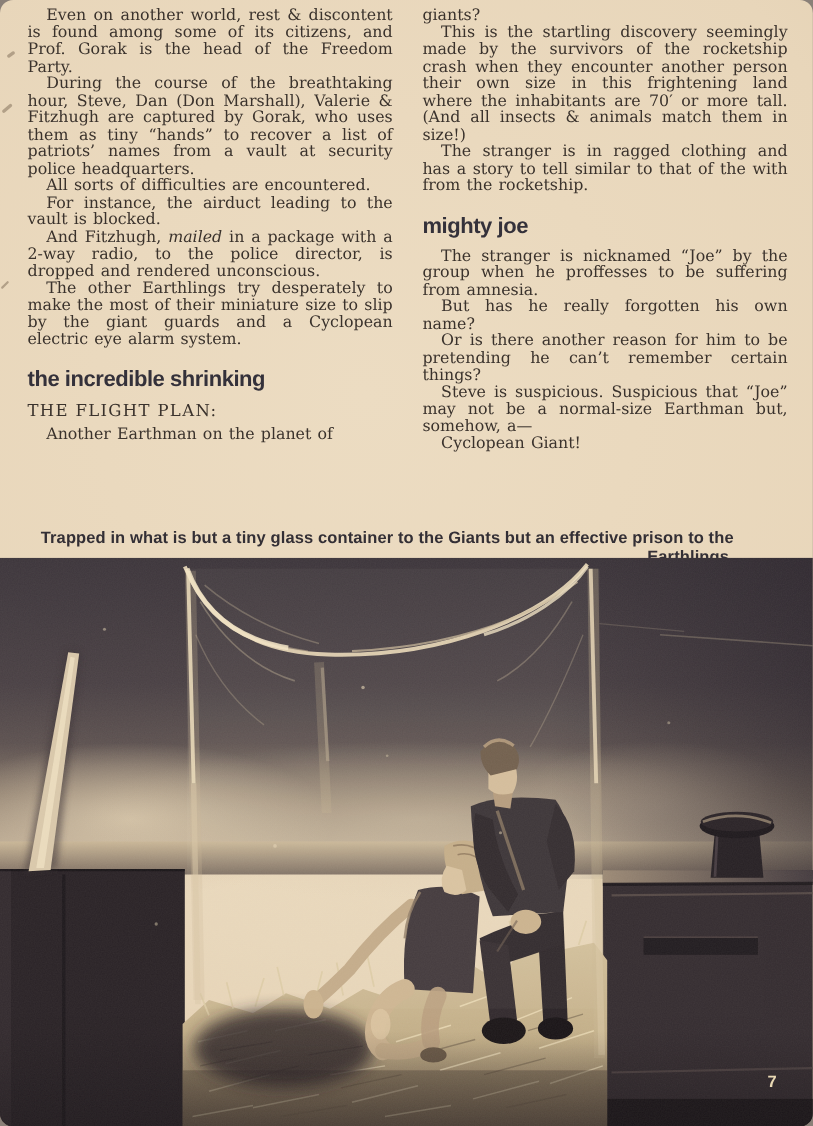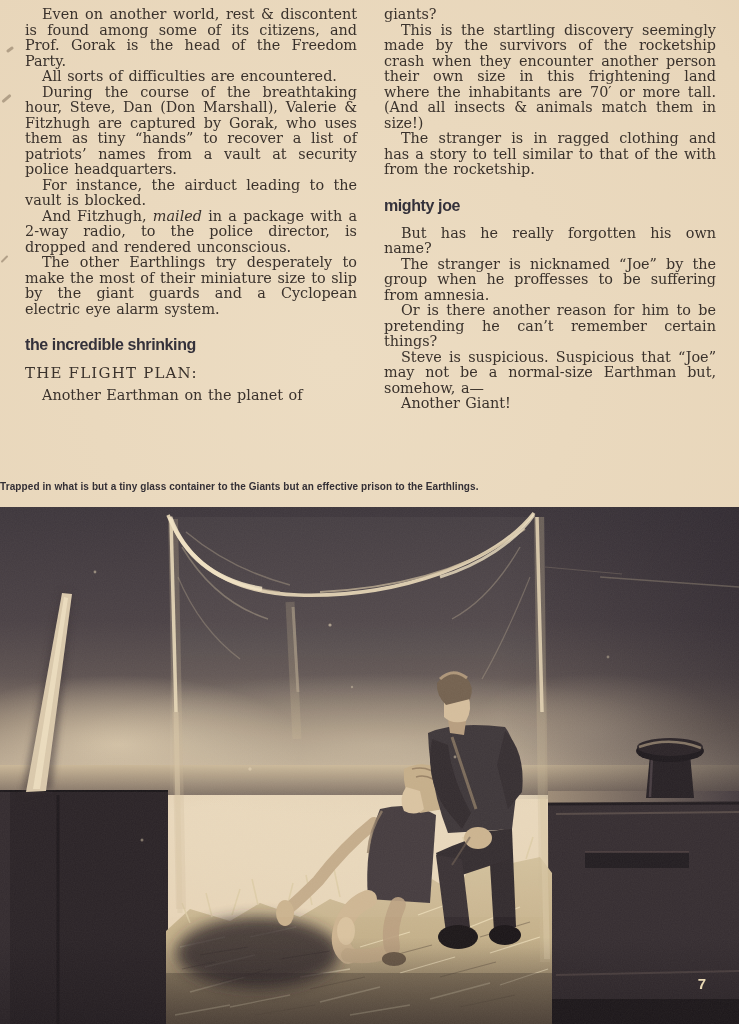--- a/index.html
+++ b/index.html
@@ -1,43 +1,44 @@
 <!DOCTYPE html>
 <html><head>
 <meta charset="utf-8">
 <style>
   html,body{margin:0;padding:0;background:#8a8078;}
   .page{
     position:relative;width:739px;height:1024px;overflow:hidden;
     background:radial-gradient(ellipse 120% 90% at 45% 35%, #ecdcc2 0%, #e8d6ba 55%, #dcc7a8 100%);
     font-family:"DejaVu Serif", serif;
+    border-radius:12px;
   }
   .text-area{position:absolute;top:7px;left:25px;width:692px;display:flex;gap:27px;}
   .col{width:332px;}
   .body{
     margin:0;text-align:justify;
     font:14.4px/15.5px "DejaVu Serif", serif;
     color:#3a322c;word-spacing:1px;
   }
   .indent{text-indent:17px;}
   .headline{
     margin:15px 0 7px 0;
     font-family:"Liberation Sans", sans-serif;font-weight:700;
-    font-size:16px;line-height:26px;letter-spacing:-0.4px;
+    font-size:20px;line-height:26px;letter-spacing:-0.4px;
     color:#34313a;
   }
   .hl-line{display:block;}
   .subhead{
     margin:6px 0 6px 0;font:15px/17px "DejaVu Serif", serif;
     letter-spacing:1.2px;color:#3a322c;
   }
   .caption{
-    position:absolute;top:481px;left:0;width:667px;text-align:left;
+    position:absolute;top:481px;left:0;width:667px;text-align:right;
     font-family:"Liberation Sans", sans-serif;font-weight:700;
-    font-size:10px;color:#332f35;letter-spacing:0.1px;
+    font-size:15px;color:#332f35;letter-spacing:0.1px;
   }
   .photo{position:absolute;top:507px;left:0;width:739px;height:517px;}
   .photo svg{display:block;}
   .page-number{
     position:absolute;right:33px;bottom:32px;
     font-family:"Liberation Sans", sans-serif;font-weight:700;
     font-size:15px;color:#e9d9b4;
   }
   .pen-mark{position:absolute;background:#85735c;opacity:0.55;border-radius:2px;}
   .mark1{left:1px;top:97px;width:11px;height:3px;transform:rotate(-40deg);}
@@ -45,41 +46,41 @@
   .mark3{left:0px;top:258px;width:9px;height:2px;transform:rotate(-45deg);}
 </style>
 </head>
 <body>
 
 <div class="page">
 
   <div class="text-area">
     <div class="col">
       <p class="body indent">Even on another world, rest &amp; discontent is found among some of its citizens, and Prof. Gorak is the head of the Freedom Party.</p>
+      <p class="body indent">During the course of the breathtaking hour, Steve, Dan (Don Marshall), Valerie &amp; Fitzhugh are captured by Gorak, who uses them as tiny “hands” to recover a list of patriots’ names from a vault at security police headquarters.</p>
       <p class="body indent">All sorts of difficulties are encountered.</p>
-      <p class="body indent">During the course of the breathtaking hour, Steve, Dan (Don Marshall), Valerie &amp; Fitzhugh are captured by Gorak, who uses them as tiny “hands” to recover a list of patriots’ names from a vault at security police headquarters.</p>
       <p class="body indent">For instance, the airduct leading to the vault is blocked.</p>
       <p class="body indent"><span>And Fitzhugh, </span><i>mailed</i><span> in a package with a 2-way radio, to the police director, is dropped and rendered unconscious.</span></p>
       <p class="body indent">The other Earthlings try desperately to make the most of their miniature size to slip by the giant guards and a Cyclopean electric eye alarm system.</p>
       <h2 class="headline">
         <span class="hl-line">the incredible shrinking</span>
       </h2>
       <p class="subhead">THE FLIGHT PLAN:</p>
       <p class="body indent">Another Earthman on the planet of</p>
     </div>
     <div class="col">
       <p class="body">giants?</p>
       <p class="body indent">This is the startling discovery seemingly made by the survivors of the rocketship crash when they encounter another person their own size in this frightening land where the inhabitants are 70′ or more tall. (And all insects &amp; animals match them in size!)</p>
       <p class="body indent">The stranger is in ragged clothing and has a story to tell similar to that of the with from the rocketship.</p>
       <h2 class="headline">mighty joe</h2>
+      <p class="body indent">The stranger is nicknamed “Joe” by the group when he proffesses to be suffering from amnesia.</p>
       <p class="body indent">But has he really forgotten his own name?</p>
-      <p class="body indent">The stranger is nicknamed “Joe” by the group when he proffesses to be suffering from amnesia.</p>
       <p class="body indent">Or is there another reason for him to be pretending he can’t remember certain things?</p>
       <p class="body indent">Steve is suspicious. Suspicious that “Joe” may not be a normal-size Earthman but, somehow, a—</p>
-      <p class="body indent">Another Giant!</p>
+      <p class="body indent">Cyclopean Giant!</p>
     </div>
   </div>
 
   <div class="caption">Trapped in what is but a tiny glass container to the Giants but an effective prison to the Earthlings.</div>
 
   <div class="pen-mark mark1"></div>
   <div class="pen-mark mark2"></div>
   <div class="pen-mark mark3"></div>
 
   <div class="photo">

